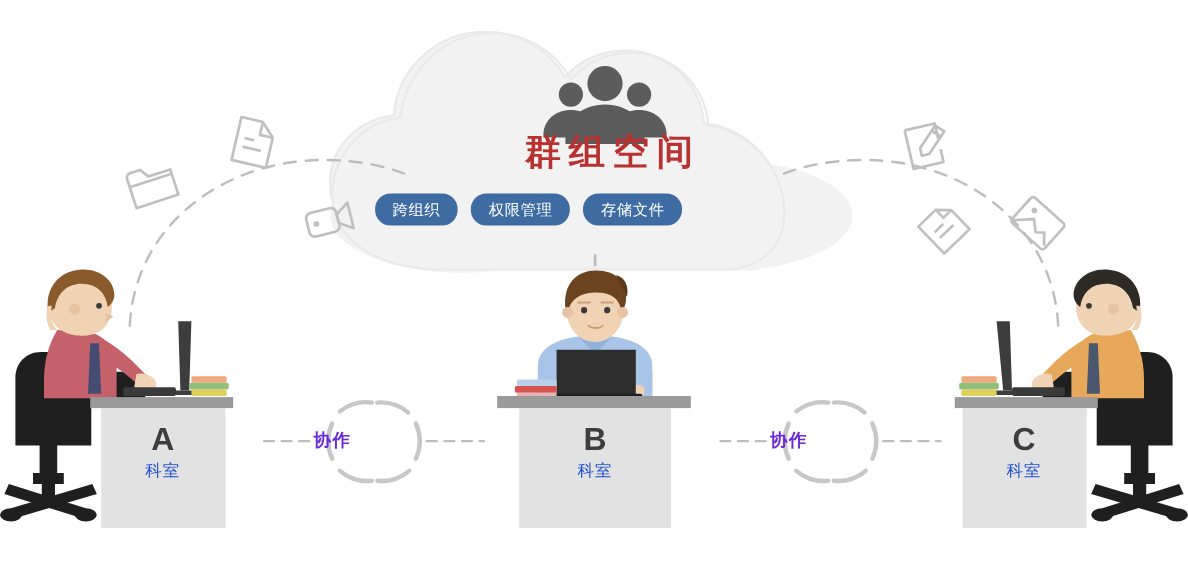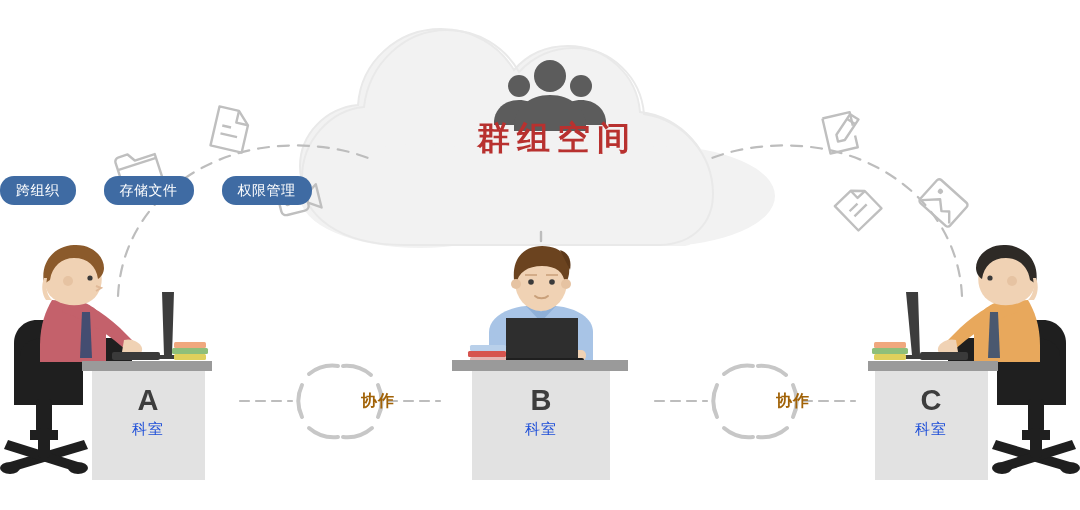--- a/index.html
+++ b/index.html
@@ -15,42 +15,42 @@
 
   
   .ovl{position:absolute;}
   .cloud-title{
     left:17px;top:118px;width:1080px;text-align:center;
     font-size:33px;font-weight:bold;letter-spacing:7px;
     color:#b8312f;line-height:40px;white-space:nowrap;
   }
   .pill-row{
     position:absolute;left:0;top:176px;width:961px;
-    display:flex;justify-content:flex-start;gap:28px;
+    display:flex;justify-content:center;gap:12px;
   }
   .pill{
     background:#3f6ba3;color:#ffffff;border-radius:14px;
     font-size:14px;line-height:14px;
     padding:7px 16px 8px 16px;white-space:nowrap;
     letter-spacing:.5px;
   }
   .dept{
     position:absolute;width:130px;text-align:center;
   }
   .dept .letter{
     font-size:29px;font-weight:bold;color:#3d3d3d;line-height:32px;
     font-family:"Liberation Sans","DejaVu Sans",sans-serif;
   }
   .dept .sub{
     font-size:15px;color:#1d4ed8;line-height:20px;margin-top:3px;
     letter-spacing:1px;
   }
   .collab-label{
-    position:absolute;width:110px;text-align:right;
-    font-size:16px;font-weight:bold;color:#a16207;
+    position:absolute;width:110px;text-align:left;
+    font-size:16px;font-weight:bold;color:#6d28d9;
     line-height:18px;letter-spacing:1px;
   }
 </style>
 </head>
 <body>
 
 <div id="stage">
 <svg width="1080" height="510" viewBox="0 0 1080 510" xmlns="http://www.w3.org/2000/svg">
 
   <g>
@@ -315,22 +315,22 @@
     <rect x="874" y="354" width="32" height="6" rx="1.5" fill="#dfd05c"></rect>
   </g>
 
 </svg>
 </div>
 
 <div class="ovl cloud-title">群组空间</div>
 
 <div class="pill-row">
   <div class="pill">跨组织</div>
+  <div class="pill">权限管理</div>
   <div class="pill">存储文件</div>
-  <div class="pill">权限管理</div>
 </div>
 
 <div class="dept" style="left:83px;top:384px;">
   <div class="letter">A</div>
   <div class="sub">科室</div>
 </div>
 <div class="dept" style="left:476px;top:384px;">
   <div class="letter">B</div>
   <div class="sub">科室</div>
 </div>

